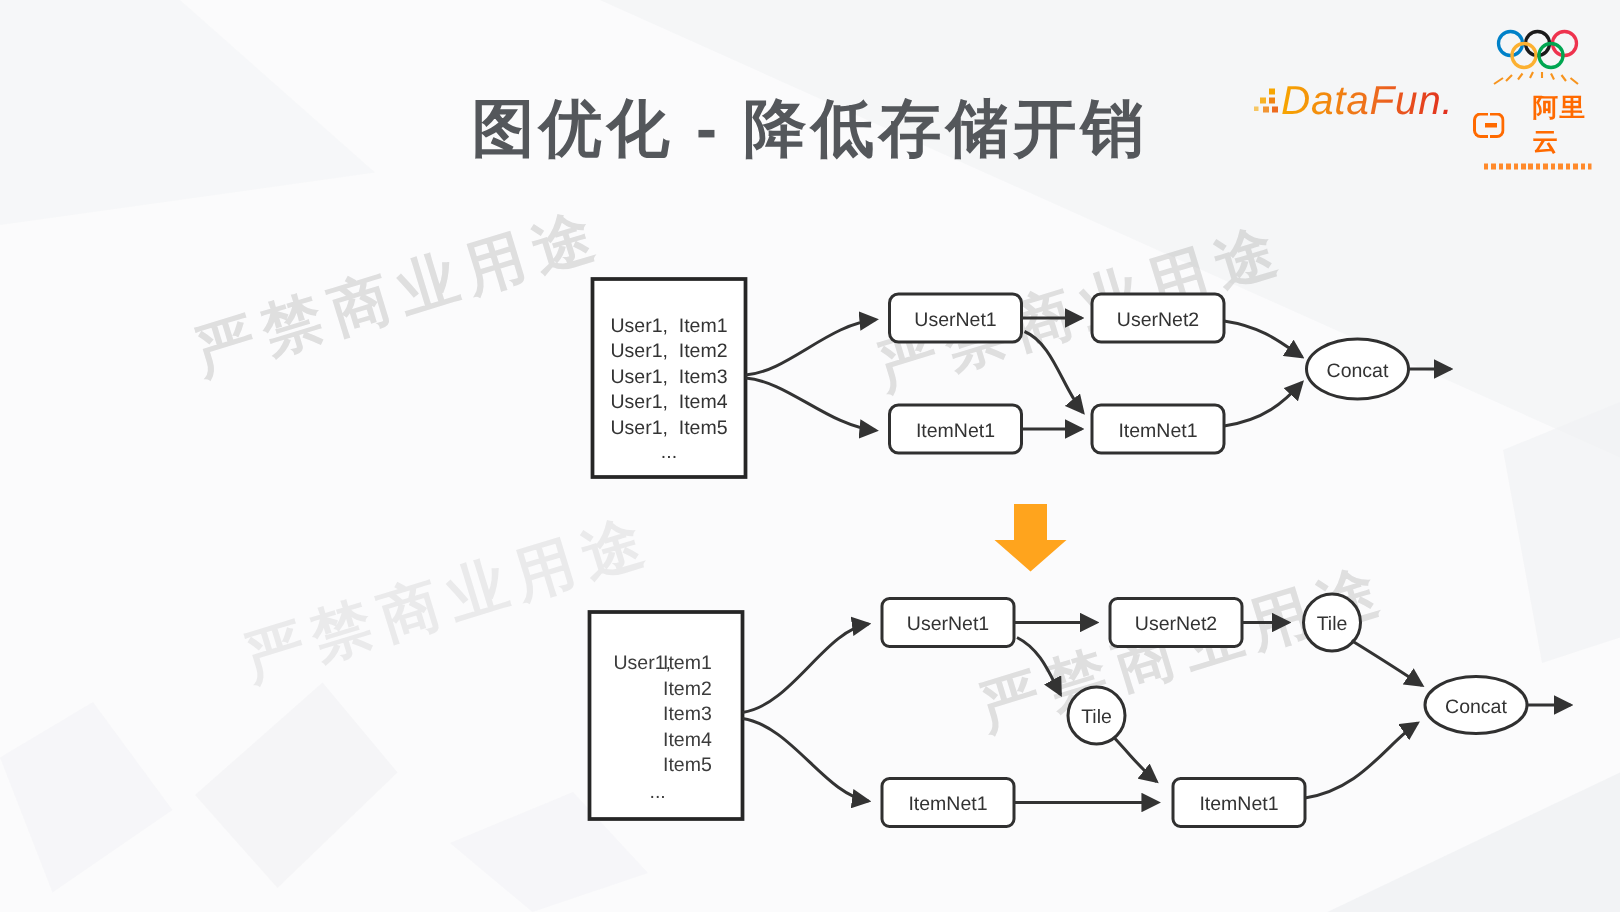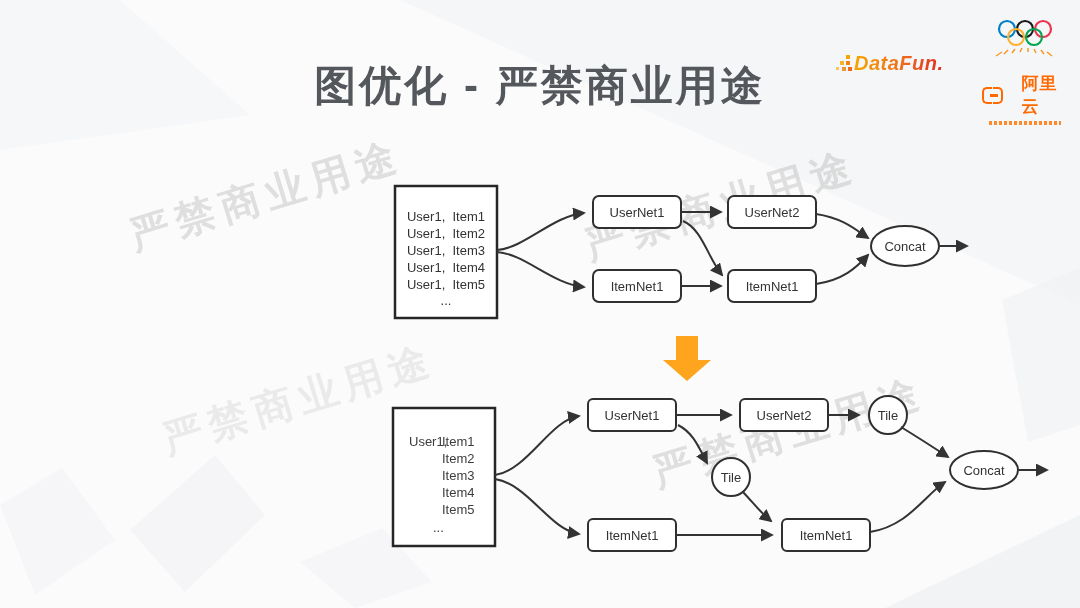--- a/index.html
+++ b/index.html
@@ -16,26 +16,26 @@
   .label1{left:140px;top:243px;}
   .label2{left:76px;top:358px;}
   .diagram-svg{position:absolute;left:0;top:0;}
   .node{fill:#ffffff;stroke:#303030;stroke-width:2;}
   .srcbox{fill:#ffffff;stroke:#262626;stroke-width:2.5;}
   .edge{fill:none;stroke:#333333;stroke-width:2;marker-end:url(#ah);}
   .ntext{font-size:13px;fill:#333;text-anchor:middle;white-space:pre;}
   .stext{font-size:13px;fill:#3c3c3c;white-space:pre;}
   
   .datafun{position:absolute;left:836px;top:52px;display:flex;align-items:center;gap:2px;}
-  .datafun-text{font-size:20px;font-weight:700;font-style:italic;letter-spacing:0.5px;
+  .datafun-text{font-size:27px;font-weight:400;font-style:italic;letter-spacing:0.5px;
     background:linear-gradient(90deg,#F7A600,#ED6A1E 55%,#E02A1E);
     -webkit-background-clip:text;background-clip:text;color:transparent;}
   .alicloud{position:absolute;left:982px;top:16px;width:86px;display:flex;
             flex-direction:column;align-items:center;}
-  .ali-mark-row{display:flex;align-items:center;gap:19px;margin-top:14px;}
+  .ali-mark-row{display:flex;align-items:center;gap:19px;margin-top:2px;}
   .ali-bracket{position:relative;width:24px;height:17px;}
   .ali-bracket .lb{position:absolute;left:0;top:0;width:8px;height:13px;
     border:2px solid #FF6A00;border-right:none;border-radius:5px 0 0 5px;}
   .ali-bracket .rb{position:absolute;right:0;top:0;width:8px;height:13px;
     border:2px solid #FF6A00;border-left:none;border-radius:0 5px 5px 0;}
   .ali-bracket .dash{position:absolute;left:8px;top:7.5px;width:8px;height:2.5px;
     background:#FF6A00;}
   .ali-text{font-size:17px;font-weight:700;color:#FF6A00;letter-spacing:1px;}
   .ali-tagline{margin-top:3px;width:72px;height:4px;
     background:repeating-linear-gradient(90deg,#FF8A2B 0 3px,transparent 3px 5px);}
@@ -53,21 +53,21 @@
     <polygon points="130,530 215,455 265,515 185,592" fill="#f1f2f4" opacity="0.6"></polygon>
     <polygon points="0,505 62,468 115,540 35,595" fill="#f2f3f5" opacity="0.55"></polygon>
     <polygon points="300,562 382,528 432,582 355,608" fill="#f2f3f5" opacity="0.55"></polygon>
   </svg>
 
   <div class="watermark" style="left:125px;top:168px;">严禁商业用途</div>
   <div class="watermark" style="left:580px;top:178px;">严禁商业用途</div>
   <div class="watermark" style="left:648px;top:405px;">严禁商业用途</div>
   <div class="watermark wm-faint" style="left:158px;top:372px;">严禁商业用途</div>
 
-  <div class="title">图优化 - 严禁商业用途</div>
+  <div class="title">图优化 - 降低存储开销</div>
 
   <div class="datafun">
     <svg width="16" height="22">
       <rect x="10" y="2" width="4" height="4" fill="#F7A600"></rect>
       <rect x="4" y="8" width="4" height="4" fill="#F7A600" opacity="0.85"></rect>
       <rect x="10" y="8" width="4" height="4" fill="#F08412"></rect>
       <rect x="0" y="14" width="3" height="3" fill="#F7A600" opacity="0.6"></rect>
       <rect x="6" y="14" width="4" height="4" fill="#F08412" opacity="0.85"></rect>
       <rect x="12" y="14" width="4" height="4" fill="#ED6A1E"></rect>
     </svg>

